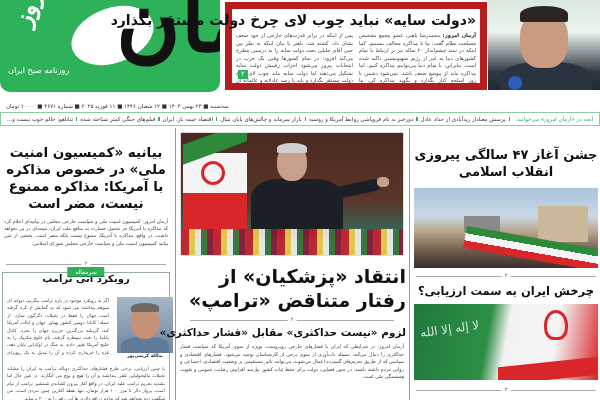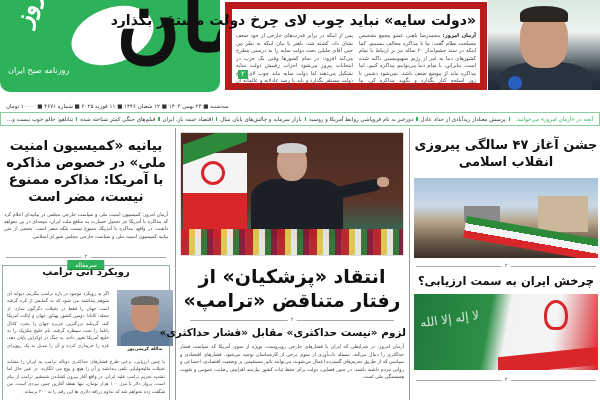--- a/index.html
+++ b/index.html
@@ -28,21 +28,21 @@
   .top-photo .mic { position: absolute; left: 20px; top: 76px; width: 14px; height: 14px; background: #2a5fbf; border-radius: 50%; }
 
   .dateline { position: absolute; left: 0; top: 100px; width: 600px; height: 12px; font-size: 5.5px; color: #333; display: flex; padding: 0 6px; align-items: center; justify-content: flex-start; direction: ltr; }
   .dateline span { direction: rtl; }
 
   .ticker { position: absolute; left: 0; top: 112px; width: 600px; height: 14px; border: 1px solid #8ccf9f; display: flex; align-items: center; font-size: 5.5px; color: #333; padding: 0 6px; white-space: nowrap; overflow: hidden; }
   .ticker .lead { color: #2db25a; margin-left: 3px; }
   .ticker .sep { display: inline-block; width: 4px; height: 4px; background: #2db25a; margin: 0 3px; }
 
   .col-left { position: absolute; left: 0; top: 128px; width: 172px; height: 272px; }
-  .lhead { font-weight: bold; font-size: 13.5px; color: #111; text-align: center; line-height: 17px; margin-top: 9px; }
+  .lhead { font-weight: bold; font-size: 13.5px; color: #111; text-align: center; line-height: 17px; margin-top: 16px; }
   .lbody { font-size: 4.8px; line-height: 7.2px; color: #444; text-align: justify; padding: 0 4px; margin-top: 6px; height: 40px; overflow: hidden; }
   .divider { position: relative; height: 8px; margin: 2px 6px; }
   .divider::before { content: ""; position: absolute; left: 0; right: 0; top: 4px; border-top: 1px solid #aaa; }
   .divider span { position: absolute; left: 50%; top: 0; transform: translateX(-50%); background: #fff; padding: 0 3px; font-size: 5px; color: #555; }
 
   .editorial { margin: 4px 2px 0; border: 1px solid #9aa; height: 150px; position: relative; }
   .ed-tag { position: absolute; left: 50%; transform: translateX(-50%); top: -6px; background: #2db25a; color: #fff; font-size: 6px; padding: 1px 8px; border-bottom: 1px solid #1a8a40; }
   .ed-title { font-weight: bold; font-size: 10px; text-align: center; margin-top: 0; color: #111; }
   .ed-photo { position: absolute; left: 114px; top: 24px; width: 56px; height: 56px; background: linear-gradient(180deg,#a7b6c8,#6f87a0); overflow: hidden; }
   .ed-photo .face { position: absolute; left: 14px; top: 8px; width: 28px; height: 34px; background: #c59277; border-radius: 45%; }
@@ -61,27 +61,27 @@
   .flag .w { height: 40px; background: #f4f4f4; }
   .flag .r { height: 45px; background: #d8262b; }
   .flag .emb { position: absolute; left: 18px; top: 28px; width: 24px; height: 24px; border: 3px solid #d8262b; border-radius: 50%; }
   .speaker-head { position: absolute; left: 96px; top: 12px; width: 30px; height: 36px; background: #c8a08a; border-radius: 45%; }
   .speaker-hair { position: absolute; left: 96px; top: 10px; width: 30px; height: 10px; background: #cfcfcf; border-radius: 50% 50% 10% 10%; }
   .speaker-body { position: absolute; left: 70px; top: 46px; width: 92px; height: 60px; background: #1c1f26; border-radius: 30% 30% 0 0; }
   .speaker-arm { position: absolute; left: 150px; top: 50px; width: 50px; height: 12px; background: #1c1f26; transform: rotate(-12deg); border-radius: 6px; }
   .speaker-hand { position: absolute; left: 196px; top: 44px; width: 12px; height: 10px; background: #c8a08a; border-radius: 40%; }
   .flowers { position: absolute; left: 0; bottom: 0; width: 100%; height: 26px; background: repeating-linear-gradient(90deg,#c8232b 0 8px,#f0d34a 8px 14px,#f5f5f5 14px 20px,#3a7a3a 20px 26px,#8a1c3a 26px 32px); opacity: .9; }
 
-  .mid-headline { position: absolute; left: 0; top: 134px; width: 228px; text-align: center; font-weight: bold; font-size: 19px; line-height: 24px; color: #111; }
+  .mid-headline { position: absolute; left: 0; top: 134px; width: 228px; text-align: right; font-weight: bold; font-size: 19px; line-height: 24px; color: #111; }
   .mid-div { position: absolute; left: 6px; right: 6px; top: 184px; }
   .mid-sub { position: absolute; left: 0; top: 196px; width: 228px; text-align: center; font-weight: bold; font-size: 10.5px; color: #111; white-space: nowrap; }
   .mid-body { position: absolute; left: 2px; right: 2px; top: 213px; font-size: 4.8px; line-height: 7.6px; color: #444; text-align: justify; height: 57px; overflow: hidden; }
 
   .col-right { position: absolute; left: 412px; top: 128px; width: 188px; height: 272px; }
-  .r-head1 { text-align: center; font-weight: bold; font-size: 13px; line-height: 17px; color: #111; margin-top: 8px; }
+  .r-head1 { text-align: center; font-weight: bold; font-size: 13px; line-height: 17px; color: #111; margin-top: 18px; }
   .r-photo1 { margin: 8px 2px 0; height: 80px; background: linear-gradient(180deg,#a9c3db 0%,#c9d9e6 35%,#b8a48a 55%,#6b5a4a 80%,#3a2e2a 100%); position: relative; overflow: hidden; }
   .r-photo1 .banner { position: absolute; left: 50px; top: 50px; width: 140px; height: 22px; background: linear-gradient(180deg,#2d8a3a 0 33%,#f4f4f4 33% 66%,#d8262b 66%); transform: rotate(10deg); }
   .r-photo1 .bldg { position: absolute; right: 10px; top: 18px; width: 50px; height: 36px; background: #cbb79a; }
   .r-photo1 .bldg2 { position: absolute; left: 50px; top: 28px; width: 36px; height: 16px; background: #8a8a8a; }
   .r-div { margin: 4px 4px; }
   .r-head2 { text-align: center; font-weight: bold; font-size: 11.5px; color: #111; margin-top: 4px; white-space: nowrap; }
   .r-photo2 { margin: 6px 2px 0; height: 76px; position: relative; overflow: hidden; background: linear-gradient(100deg,#1f7a3a 0%,#2d8f46 40%,#f2f2f2 50%,#f4f4f4 60%,#f4f4f4 75%,#d8262b 100%); }
   .r-photo2 .calli { position: absolute; left: 6px; top: 18px; font-size: 12px; color: #e6f2e6; font-family: "DejaVu Serif", serif; transform: rotate(-8deg); opacity: .9; }
   .r-photo2 .emb { position: absolute; right: 30px; top: 6px; width: 24px; height: 30px; border: 3px solid #d8262b; border-radius: 50% 50% 40% 40%; }
   .r-photo2 .stripe { position: absolute; right: 0; bottom: 0; width: 100px; height: 18px; background: #d8262b; transform: skewY(-6deg); }

